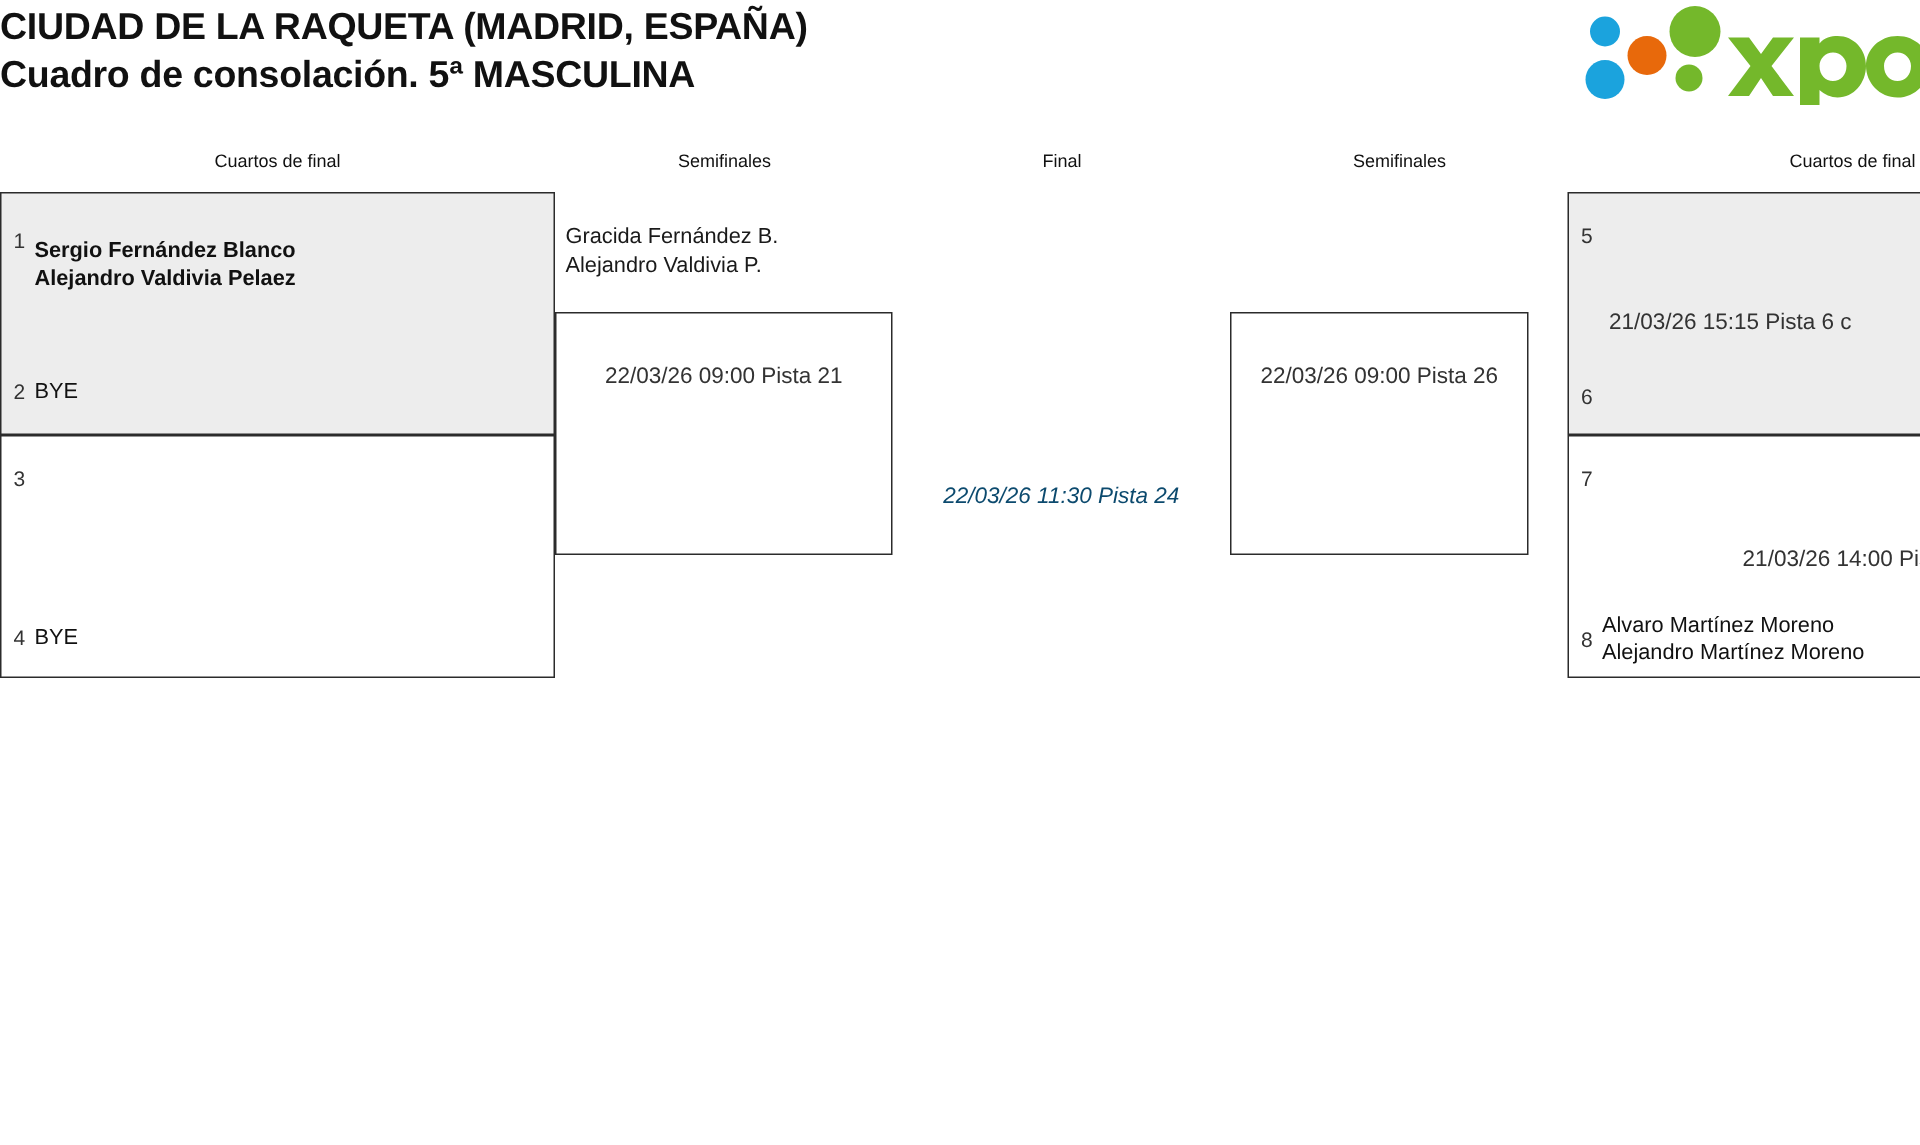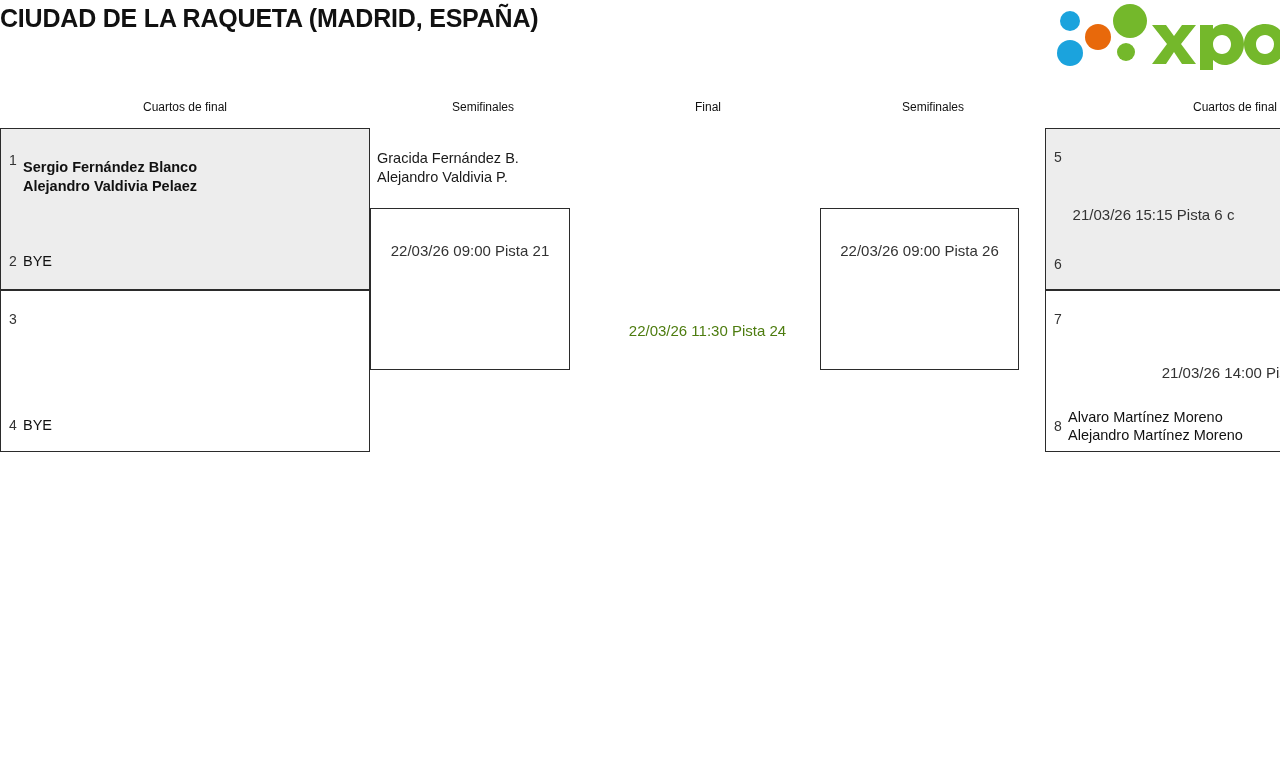--- a/index.html
+++ b/index.html
@@ -69,31 +69,32 @@
 
   
   .winner-label {
     position: absolute; font-size: 14.5px; line-height: 19px;
     color: #1a1a1a; white-space: nowrap;
   }
   .winner-label .nm { display: block; }
 
   
   .final-text {
-    position: absolute; font-size: 15px; color: #4d7c0f;
-    line-height: 20px; white-space: nowrap; text-align: center;
+    position: absolute; font-size: 15px; color: #0c4a6e;
+    line-height: 20px; white-space: nowrap; text-align: center; font-style: italic;
   }
 </style>
 </head>
 <body>
 
 <div id="root">
 
   <div class="title-block">
     <div class="title-line">CIUDAD DE LA RAQUETA (MADRID, ESPAÑA)</div>
+    <div class="title-line">Cuadro de consolación. 5ª MASCULINA</div>
   </div>
 
   <div class="logo">
     <svg width="232" height="66" viewBox="0 0 232 66" xmlns="http://www.w3.org/2000/svg">
 
       <circle cx="22" cy="17" r="10" fill="#1ba3dd"></circle>
       <circle cx="22" cy="49" r="13" fill="#1ba3dd"></circle>
       <circle cx="50" cy="33" r="13" fill="#e8690b"></circle>
       <circle cx="78" cy="48" r="9" fill="#74b82b"></circle>
       <circle cx="82" cy="17" r="17" fill="#74b82b"></circle>
@@ -150,21 +151,21 @@
         <span class="nm">BYE</span>
       </span>
     </div>
   </div>
 
   <div class="winner-label" style="left:377px; top:149px;">
     <span class="nm">Gracida Fernández B.</span>
     <span class="nm">Alejandro Valdivia P.</span>
   </div>
 
-  <div class="match-box" style="left:370px; top:208px; width:200px; height:162px;">
+  <div class="match-box" style="left:370px; top:208px; width:225px; height:162px;">
     <div class="sched" style="left:0; top:32px; width:100%; text-align:center;">22/03/26 09:00 Pista 21</div>
   </div>
 
   <div class="final-text" style="left:595px; top:321px; width:225px;">22/03/26 11:30 Pista 24</div>
 
   <div class="match-box" style="left:820px; top:208px; width:199px; height:162px;">
     <div class="sched" style="left:0; top:32px; width:100%; text-align:center;">22/03/26 09:00 Pista 26</div>
   </div>
 
   <div class="match-box shaded" style="left:1045px; top:128px; width:370px; height:162px;">

